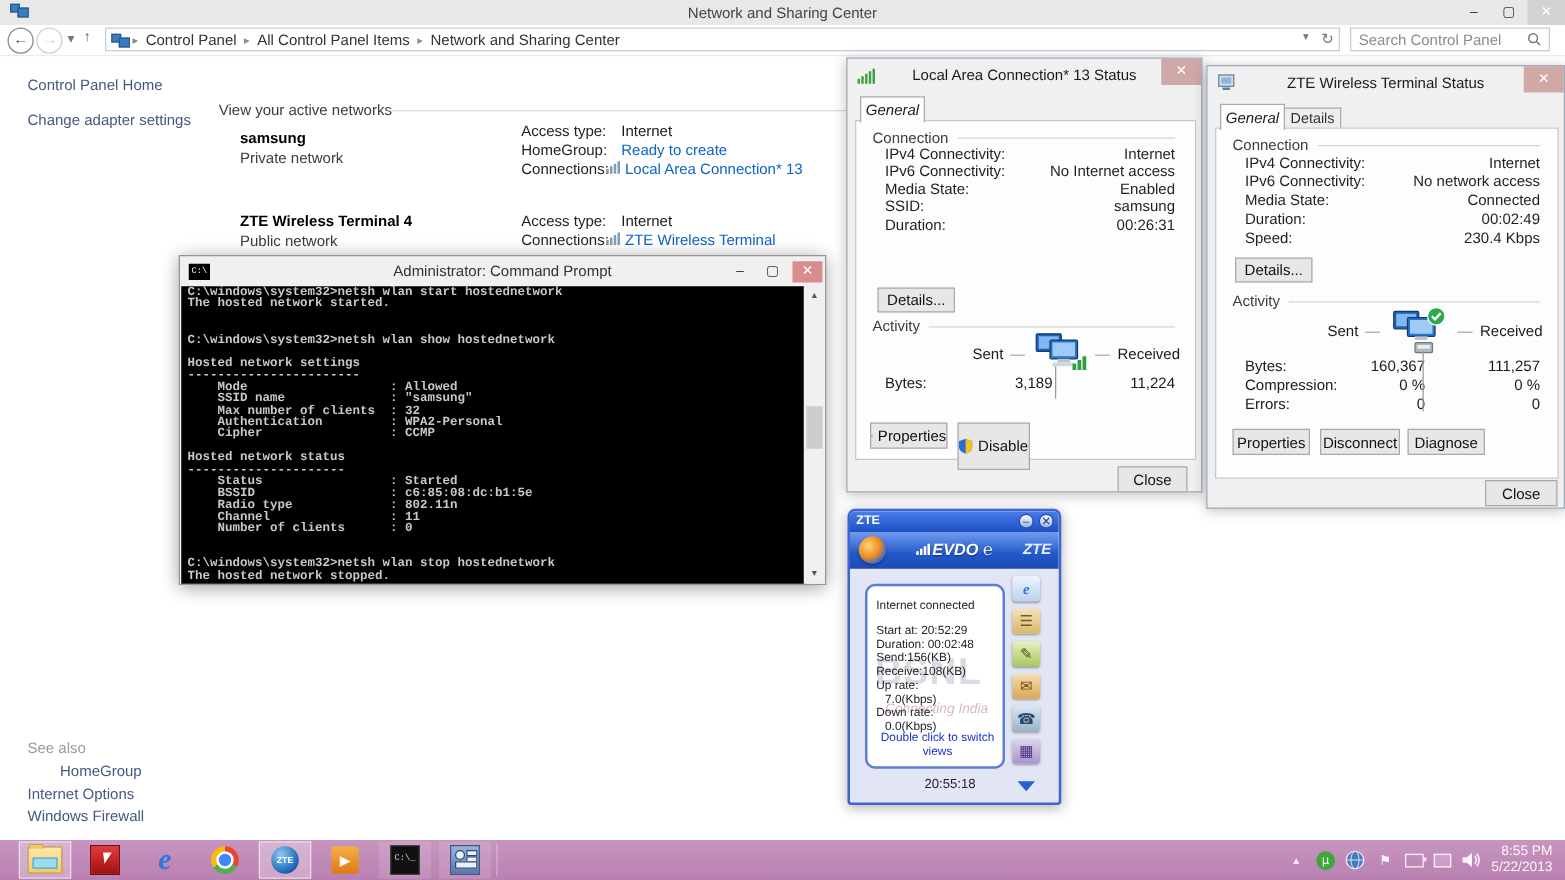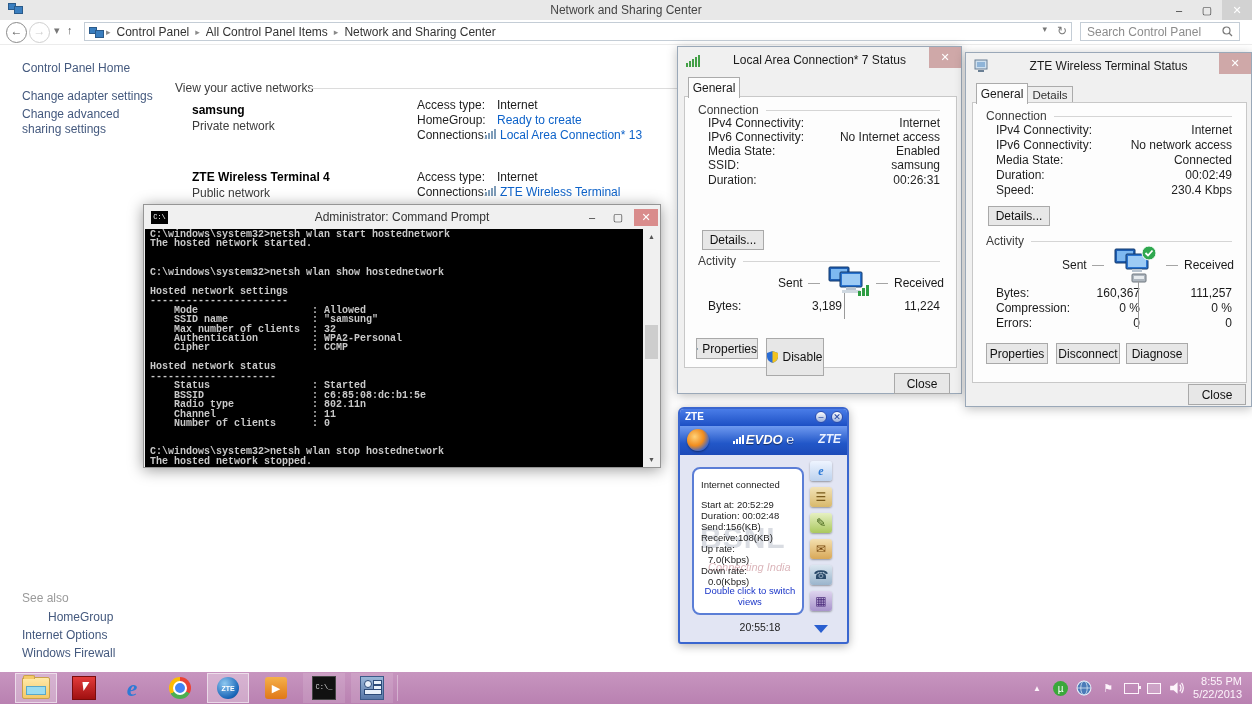--- a/index.html
+++ b/index.html
@@ -53,21 +53,21 @@
   .cmd-scroll{right:0;top:24px;width:17px;height:238px;background:#f0f0f0;}
   .scr-arrow{left:0;width:17px;height:15px;text-align:center;color:#555;font-size:7px;line-height:15px;}
   .scr-thumb{left:2px;top:96px;width:13px;height:34px;background:#cdcdcd;}
 
   
   .dlg{background:#f0f0f0;border:1px solid #9aa8b8;box-shadow:0 2px 10px rgba(0,0,0,0.25);box-sizing:border-box;}
   .dlg-title{left:0;top:0;width:100%;height:26px;}
   .dlg-title .t{position:absolute;left:0;top:6px;width:100%;text-align:center;color:#1a1a1a;}
   .dlg-close{top:0;right:0;width:32px;height:21px;background:#cfa8a8;color:#fff;text-align:center;line-height:20px;font-size:11px;}
   .tab{border:1px solid #ababab;border-bottom:none;text-align:center;}
-  .tab.active{background:#fdfdfd;z-index:3;}
+  .tab.active{background:#fdfdfd;z-index:3;font-style:italic;}
   .tab.idle{background:#eee;color:#333;}
   .tabpage{background:#fdfdfd;border:1px solid #c8c8c8;}
   .grp-label{display:flex;align-items:center;color:#3d3d3d;}
   .grp-label .line{flex:1;border-top:1px solid #d5d5d5;margin-left:7px;}
   .drow{display:flex;justify-content:space-between;align-items:center;}
   .drow .lab{color:#1f1f1f;}
   .drow .val{color:#1f1f1f;}
   .btn{background:#e7e7e7;border:1px solid #a9a9a9;color:#111;text-align:center;
        display:flex;align-items:center;justify-content:center;gap:4px;box-sizing:border-box;font-size:12px;cursor:pointer;}
   .statgrid{display:grid;align-items:center;}
@@ -172,21 +172,20 @@
       <span>Search Control Panel</span>
       <svg width="11" height="11" viewBox="0 0 11 11">
           <circle cx="4.5" cy="4.5" r="3.5" fill="none" stroke="#777" stroke-width="1.2"></circle>
           <line x1="7" y1="7" x2="10" y2="10" stroke="#777" stroke-width="1.2"></line>
         </svg>
     </div>
   </div>
 
   <div class="abs sb-link" style="top:61px;">Control Panel Home</div>
   <div class="abs sb-link" style="top:89px;">Change adapter settings</div>
-  <div class="abs sb-link" style="top:107px;width:140px;line-height:15px;">Change advanced sharing settings</div>
 
   <div class="abs seealso-label" style="left:22px;top:591px;">See also</div>
   <div class="abs sb-link" style="top:610px;margin-left:26px;">HomeGroup</div>
   <div class="abs sb-link" style="top:628px;">Internet Options</div>
   <div class="abs sb-link" style="top:646px;">Windows Firewall</div>
 
   <div class="abs sect">View your active networks</div>
   <div class="abs sect-line"></div>
 
   <div class="abs net-name" style="left:192px;top:103px;">samsung</div>
@@ -221,21 +220,21 @@
 
   <div class="abs dlg" style="left:677px;top:46px;width:285px;height:348px;">
     <div class="abs dlg-title">
       <span class="sig green abs" style="left:8px;top:8px;">
           <i style="height:4px;"></i>
           <i style="height:6px;"></i>
           <i style="height:8px;"></i>
           <i style="height:10px;"></i>
           <i style="height:12px;"></i>
         </span>
-      <div class="t">Local Area Connection* 7 Status</div>
+      <div class="t">Local Area Connection* 13 Status</div>
       <div class="abs dlg-close">✕</div>
     </div>
     <div class="abs tab active" style="left:10px;top:30px;width:50px;height:20px;line-height:20px;">General</div>
     <div class="abs tabpage" style="left:6px;top:49px;width:271px;height:270px;"></div>
 
     <div class="abs grp-label" style="left:20px;top:56px;width:242px;">
       <span>Connection</span>
         <span class="line"></span>
     </div>
     <div class="abs drow" style="left:30px;top:69px;width:232px;">

